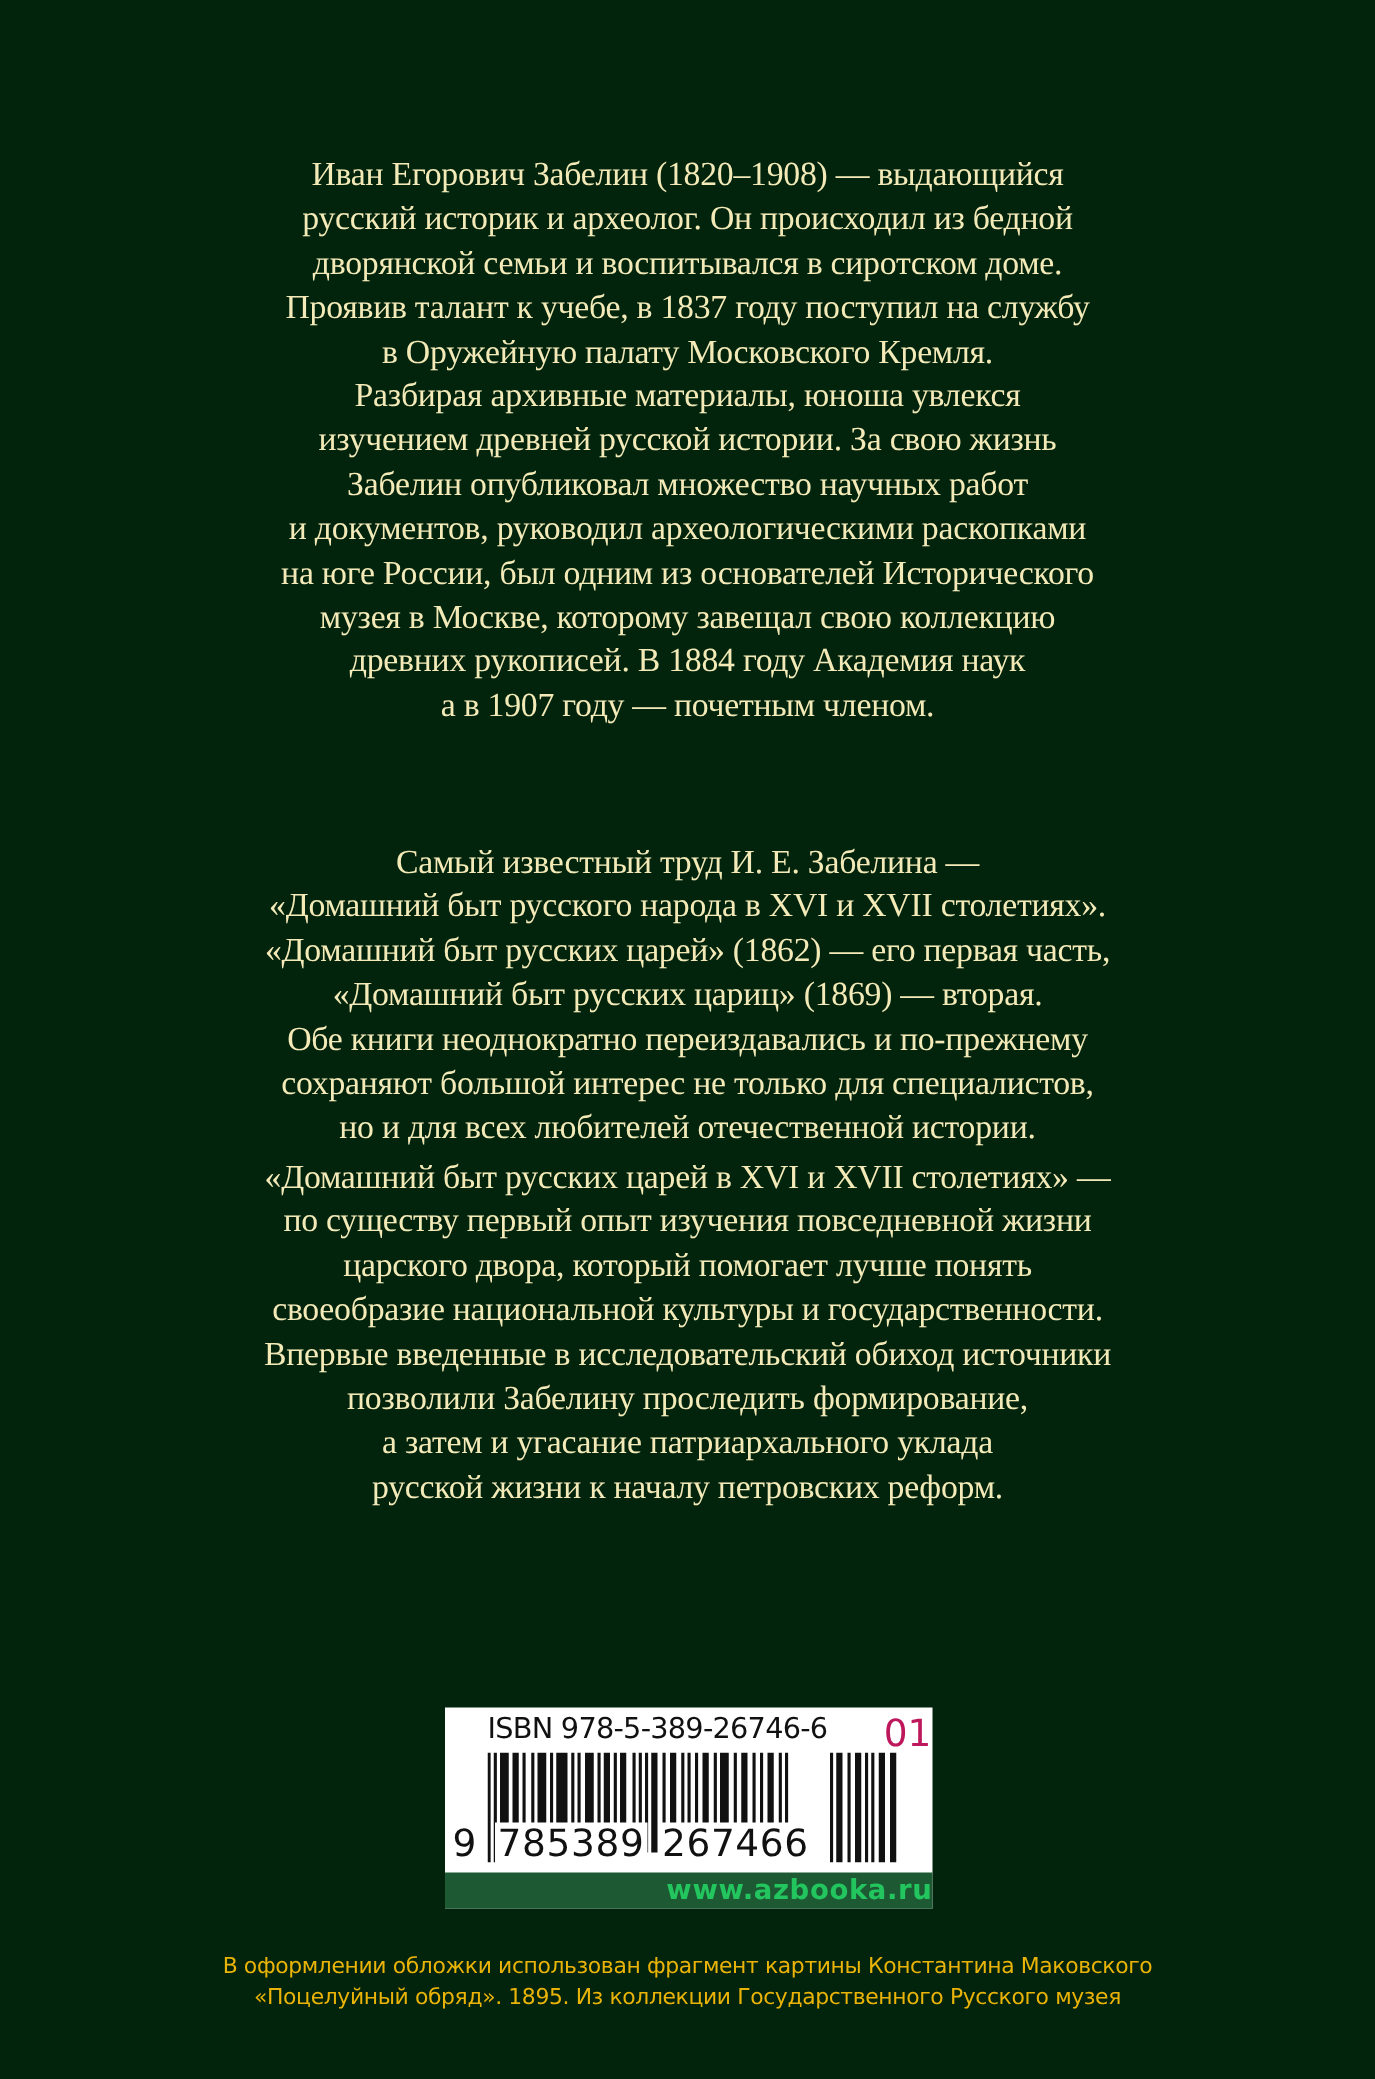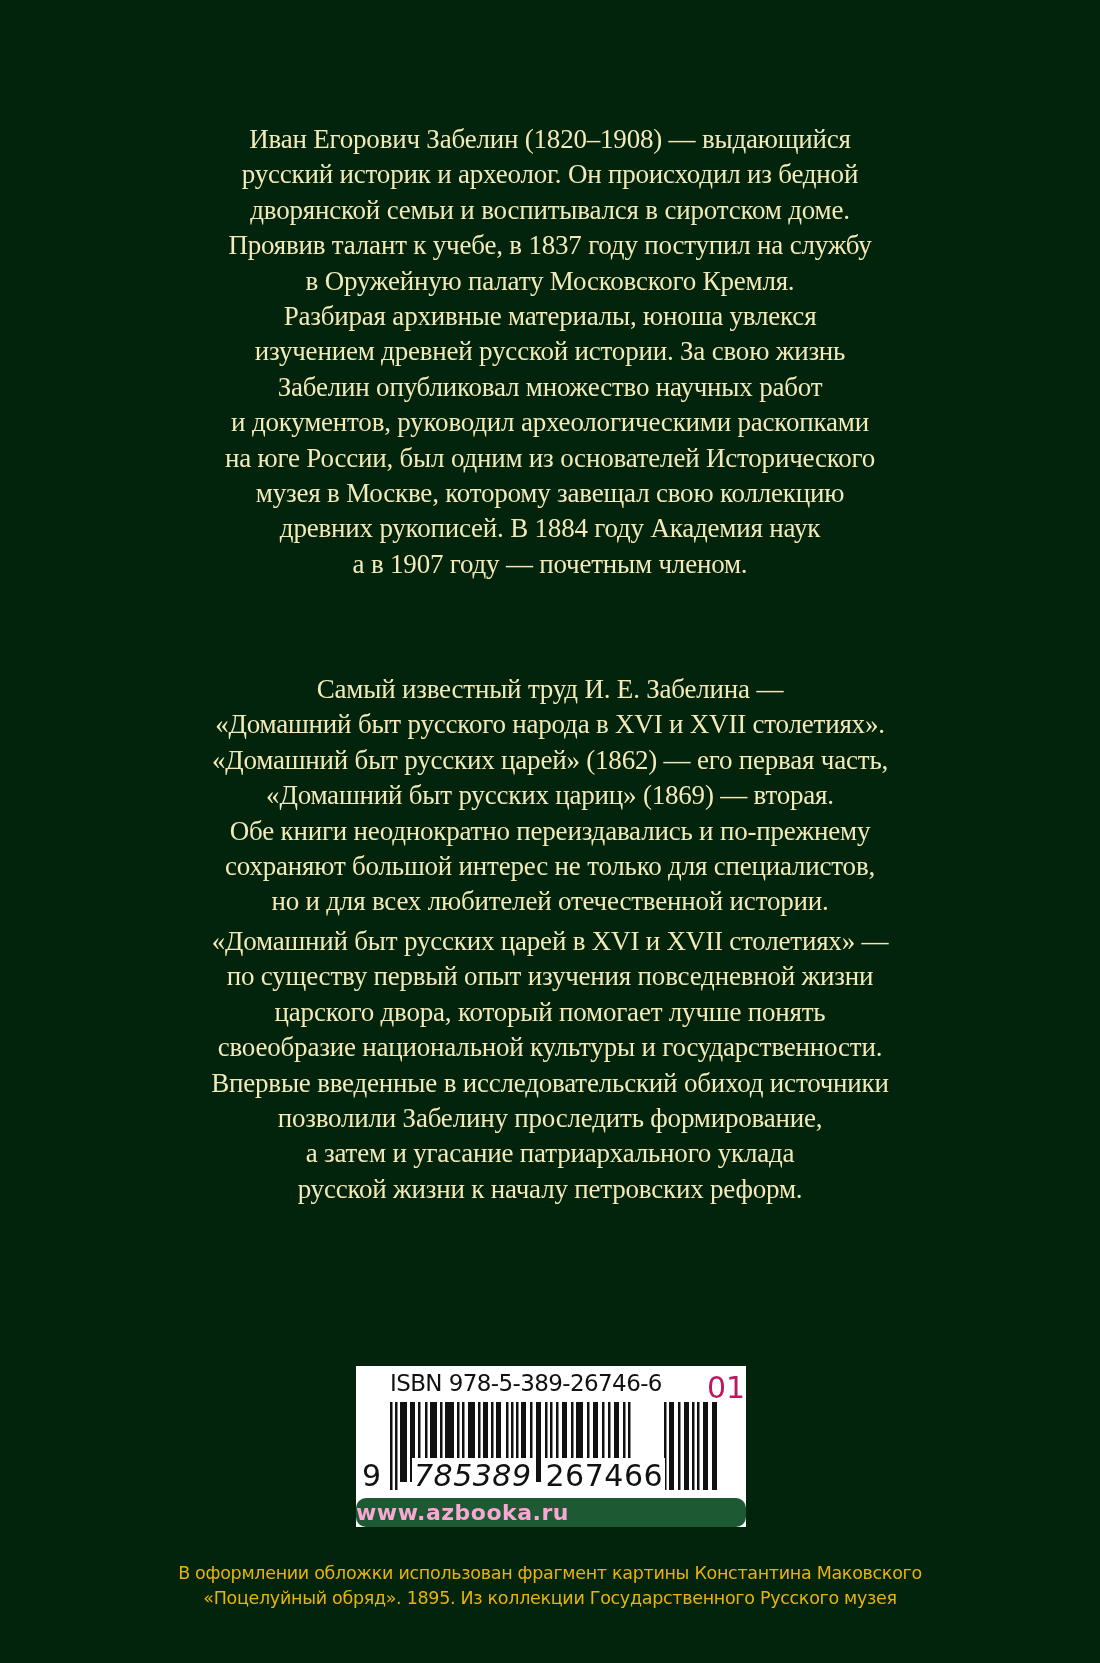--- a/index.html
+++ b/index.html
@@ -79,37 +79,36 @@
     left: 6px;
     top: 92px;
     font-family: "DejaVu Sans", "Liberation Sans", sans-serif;
     font-size: 30px;
     color: #111;
     white-space: nowrap;
     letter-spacing: 0.5px;
   }
   .ean-digits .first { display: inline-block; width: 34px; }
   .ean-digits .group { display: inline-block; background: #fff; padding: 0 2px; }
-  .ean-digits .g1 { margin-left: 16px; font-style: italic; }
+  .ean-digits .g1 { margin-left: 0; }
   .ean-digits .g2 { margin-left: 10px; }
   .url-strip {
     position: absolute;
     left: 0;
     bottom: 0;
     width: 390px;
     height: 29px;
     background: #1d5a33;
-    color: #f9a8d4;
-    text-align: left;
+    color: #22c55e;
+    text-align: right;
     font-family: "DejaVu Sans", "Liberation Sans", sans-serif;
     font-weight: bold;
     font-size: 22px;
     line-height: 29px;
     letter-spacing: 0.5px;
-    border-radius: 10px;
   }
   .credits {
     position: absolute;
     left: 0;
     top: 1561px;
     width: 1100px;
     text-align: center;
     color: #eab308;
     font-family: "DejaVu Sans", "Liberation Sans", sans-serif;
     font-size: 17.5px;

